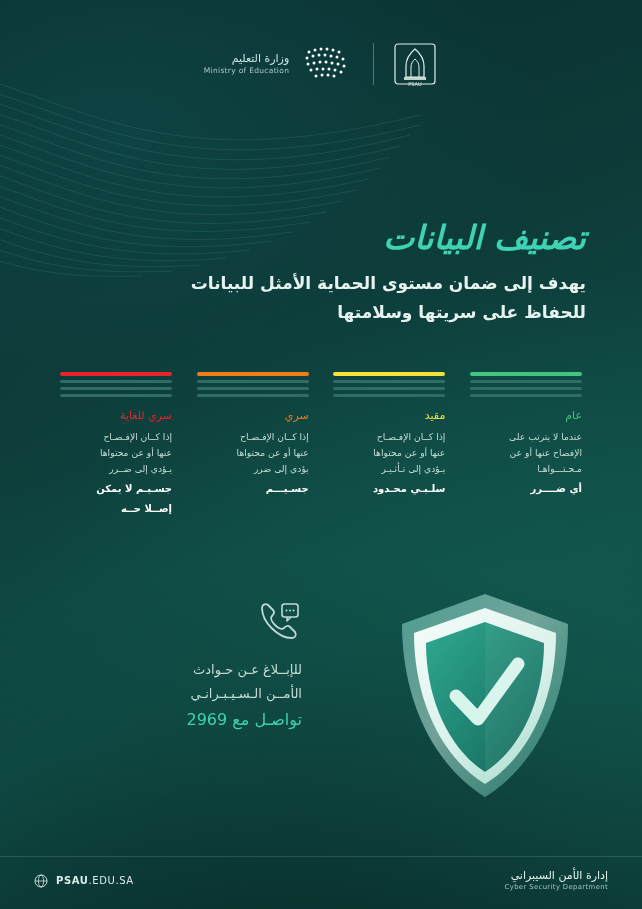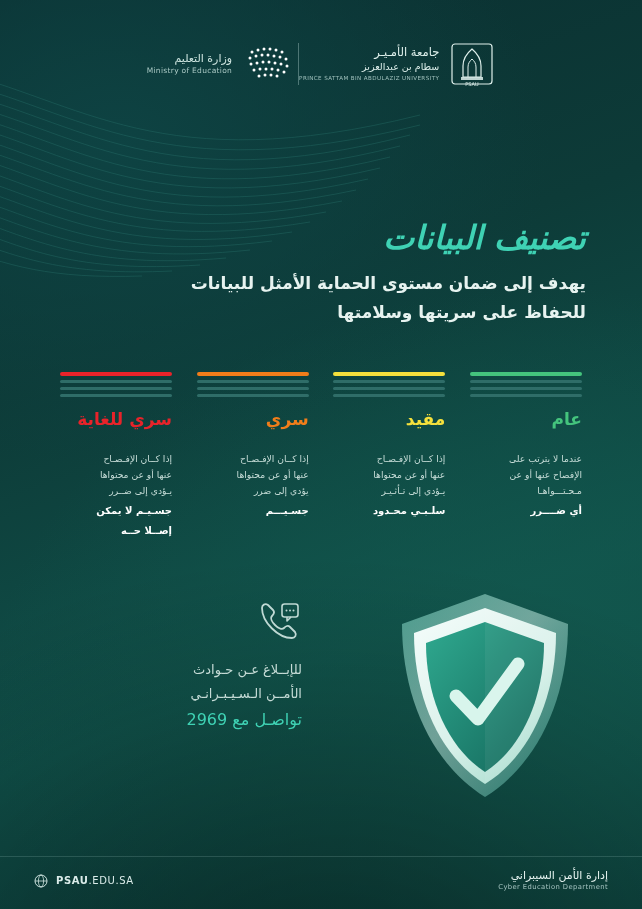--- a/index.html
+++ b/index.html
@@ -33,20 +33,21 @@
     pointer-events: none;
   }
 
   
   .logos {
     position: absolute;
     top: 40px; left: 0; right: 0;
     display: flex;
     justify-content: center;
     align-items: center;
+    gap: 18px;
   }
   .moe-logo { display: flex; align-items: center; gap: 10px; }
   .moe-mark { width: 56px; height: 40px; }
   .moe-text { text-align: right; line-height: 1.25; }
   .moe-ar {
     color: #cfe6e1; font-size: 11px; letter-spacing: 2px; direction: rtl;
   }
   .moe-en { color: #a9c8c4; font-size: 7.5px; letter-spacing: 0.3px; }
   .divider-v { width: 1px; height: 42px; background: rgba(200,230,225,0.35); }
   .psau-logo { display: flex; align-items: center; gap: 10px; }
@@ -84,23 +85,23 @@
     display: flex;
     flex-direction: row-reverse;
     justify-content: space-between;
     direction: rtl;
   }
   .col { width: 112px; text-align: right; }
   .bars { display: flex; flex-direction: column; gap: 4px; margin-bottom: 12px; }
   .bar { height: 3px; border-radius: 2px; background: #2f6d68; }
   .bar.accent { height: 4px; }
   .col-title {
-    font-size: 17px;
-    font-weight: bold;
-    margin-bottom: 22px;
+    font-size: 11px;
+    font-weight: normal;
+    margin-bottom: 7px;
     direction: rtl;
   }
   .col-body {
     color: #c8ded9;
     font-size: 9.2px;
     line-height: 1.75;
     direction: rtl;
   }
   .col-emph {
     color: #ffffff;
@@ -218,25 +219,20 @@
             <circle cx="23" cy="31" r="1.5"></circle>
             <circle cx="29" cy="31" r="1.5"></circle>
           <circle cx="35" cy="32" r="1.5"></circle>
         </g>
       </svg>
     </div>
 
     <div class="divider-v"></div>
 
     <div class="psau-logo">
-      <div class="psau-text">
-        <div class="psau-ar1">جامعة الأمـيـر</div>
-        <div class="psau-ar2">سطام بن عبدالعزيز</div>
-        <div class="psau-en">PRINCE SATTAM BIN ABDULAZIZ UNIVERSITY</div>
-      </div>
       <svg class="psau-mark" viewBox="0 0 46 48">
         <rect x="3" y="4" width="40" height="40" rx="3" fill="none" stroke="#dff0ec" stroke-width="1.2"></rect>
         <path d="M23 9 C17 14 14 19 14 26 L14 37 L32 37 L32 26 C32 19 29 14 23 9 Z" fill="none" stroke="#dff0ec" stroke-width="1.2"></path>
         <path d="M19 37 L19 27 C19 23 21 21 23 19 C25 21 27 23 27 27 L27 37" fill="none" stroke="#dff0ec" stroke-width="1"></path>
         <rect x="12" y="37" width="22" height="3" fill="#dff0ec" opacity="0.85"></rect>
         <text x="23" y="46" font-size="5" fill="#dff0ec" text-anchor="middle" font-family="DejaVu Sans">PSAU</text>
       </svg>
     </div>
   </div>
 
@@ -355,17 +351,17 @@
         <circle cx="7" cy="7" r="6" fill="none" stroke="#cfe4e0" stroke-width="1"></circle>
         <ellipse cx="7" cy="7" rx="2.6" ry="6" fill="none" stroke="#cfe4e0" stroke-width="0.8"></ellipse>
         <path d="M1 7 H13" stroke="#cfe4e0" stroke-width="0.8"></path>
       </svg>
       <div class="site">
         <b>PSAU</b><span>.EDU.SA</span>
       </div>
     </div>
     <div class="footer-right">
       <div class="dept-ar">إدارة الأمن السيبراني</div>
-      <div class="dept-en">Cyber Education Department</div>
+      <div class="dept-en">Cyber Security Department</div>
     </div>
   </div>
 
 </div>
 
 </body></html>

